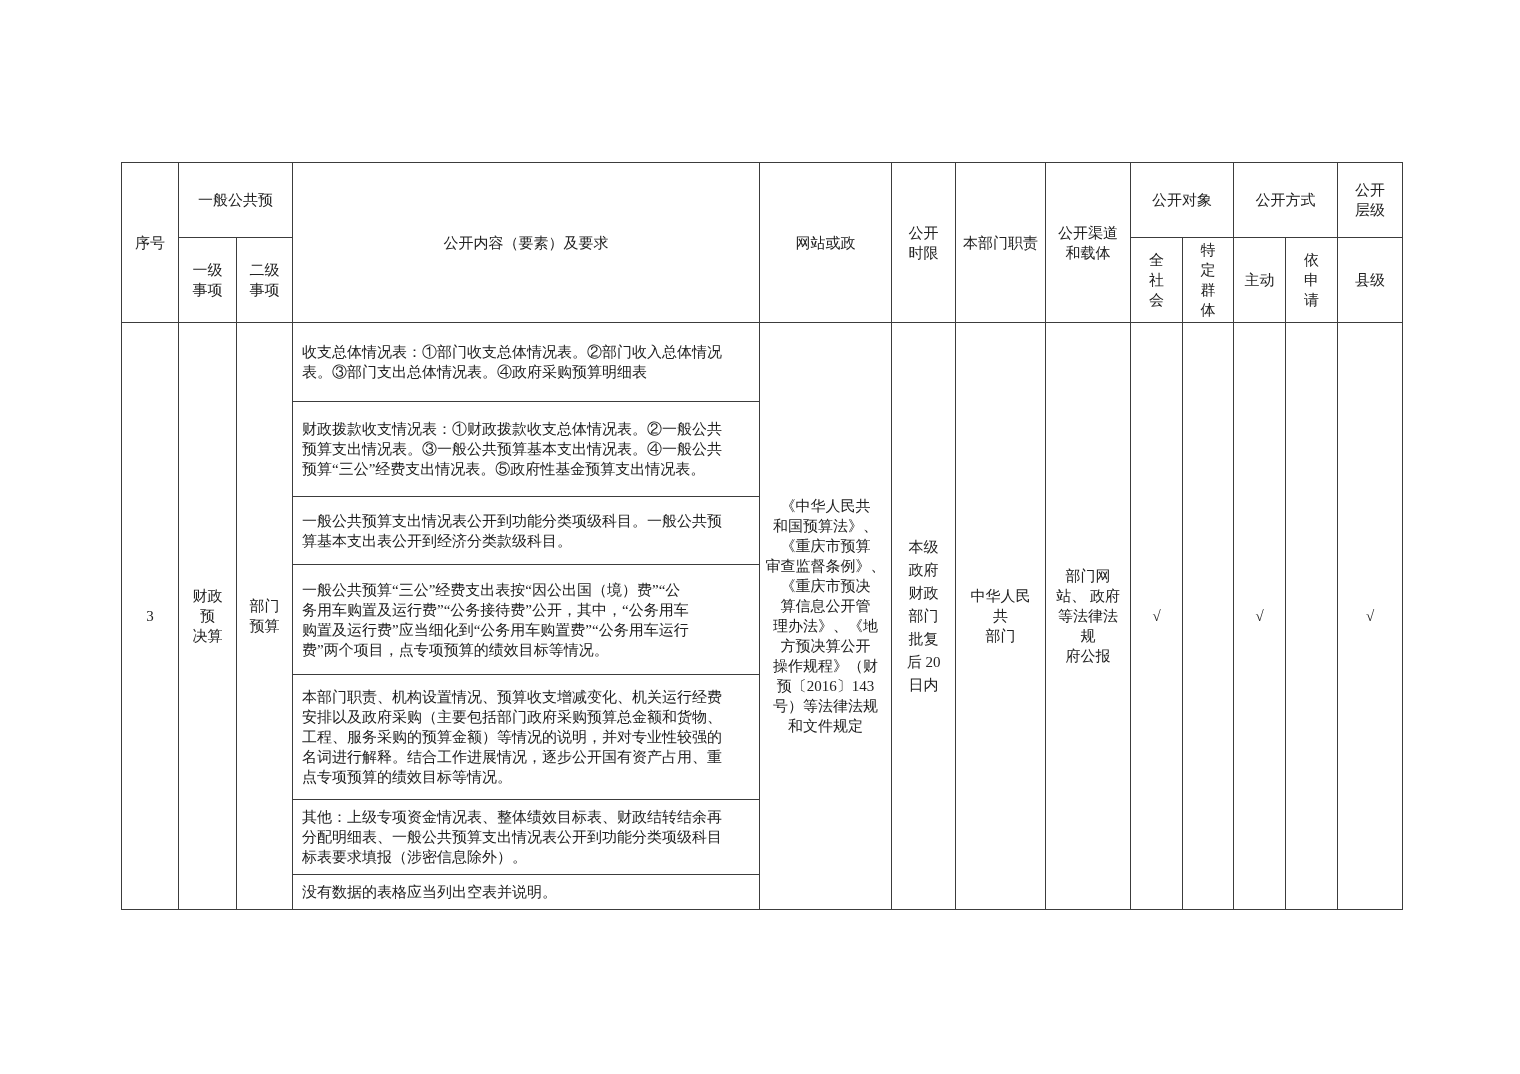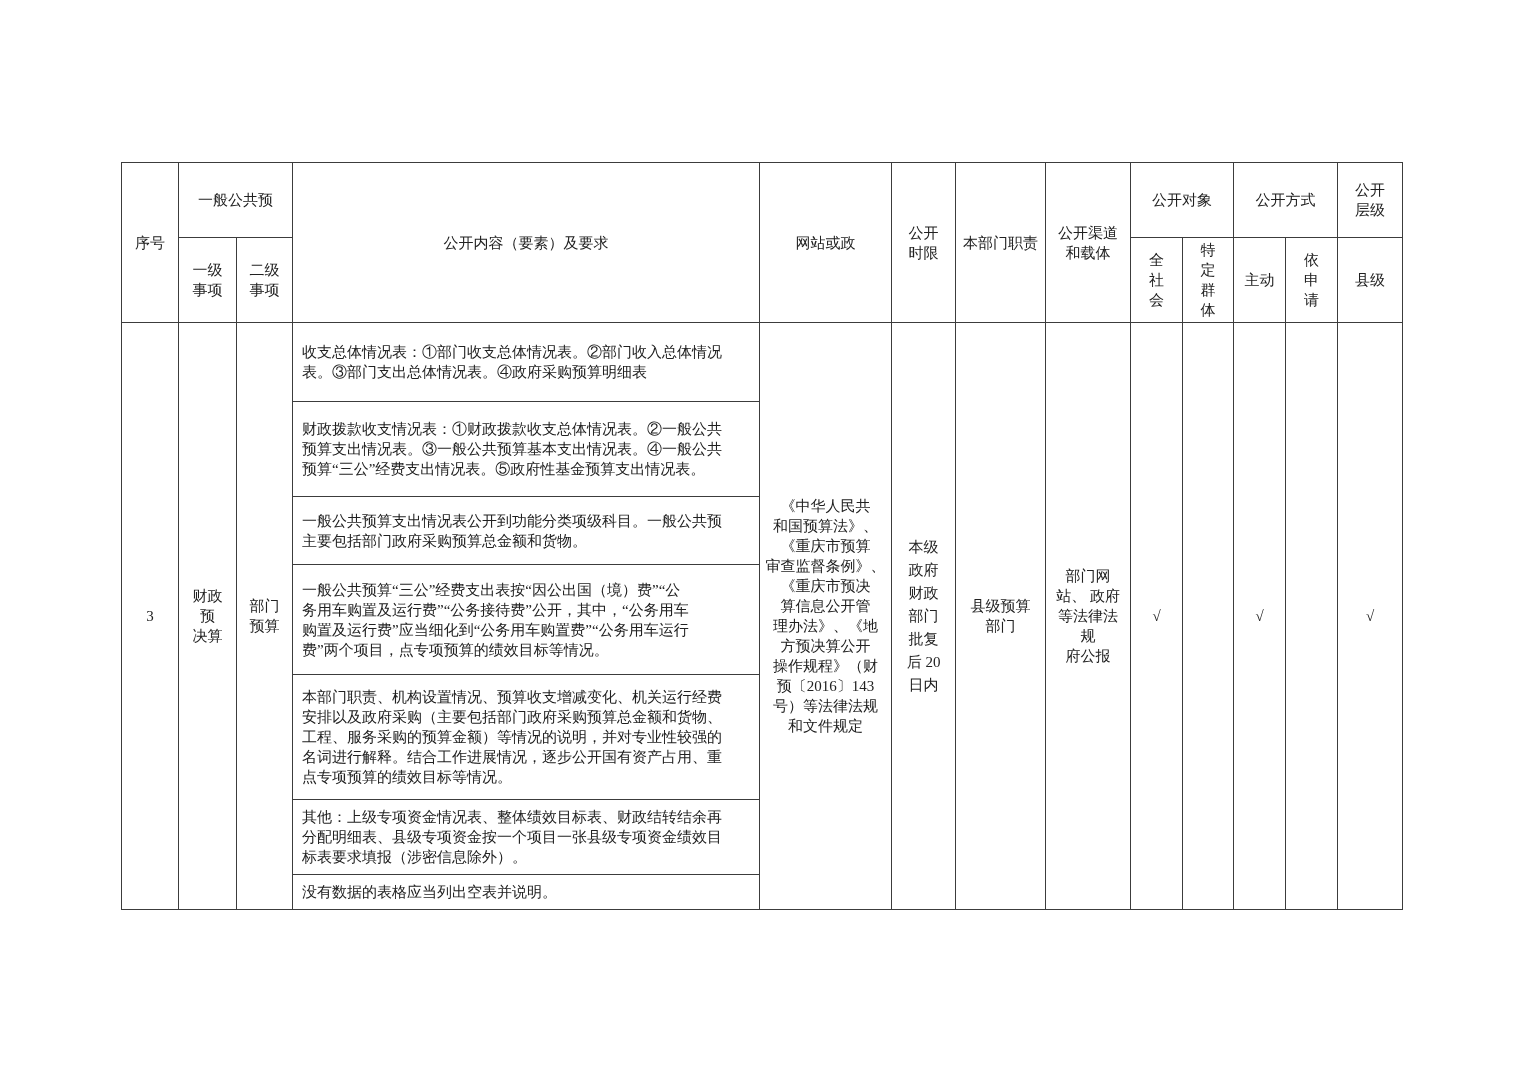--- a/index.html
+++ b/index.html
@@ -113,57 +113,57 @@
 预〔2016〕143
 号）等法律法规
 和文件规定</td>
       <td rowspan="7" class="time-cell">本级
 政府
 财政
 部门
 批复
 后 20
 日内</td>
-      <td rowspan="7" class="subject-cell">县级预算
+      <td rowspan="7" class="subject-cell">中华人民共
 部门</td>
       <td rowspan="7" class="channel-cell">部门网
 站、 政府
 等法律法规
 府公报</td>
       <td rowspan="7" class="check-cell">√</td>
       <td rowspan="7" class="check-cell"></td>
       <td rowspan="7" class="check-cell">√</td>
       <td rowspan="7" class="check-cell"></td>
       <td rowspan="7" class="check-cell">√</td>
     </tr>
     <tr style="height:95px">
       <td class="content-cell">财政拨款收支情况表：①财政拨款收支总体情况表。②一般公共
 预算支出情况表。③一般公共预算基本支出情况表。④一般公共
 预算“三公”经费支出情况表。⑤政府性基金预算支出情况表。</td>
     </tr>
     <tr style="height:68px">
       <td class="content-cell">一般公共预算支出情况表公开到功能分类项级科目。一般公共预
-主要包括部门政府采购预算总金额和货物。</td>
+算基本支出表公开到经济分类款级科目。</td>
     </tr>
     <tr style="height:110px">
       <td class="content-cell">一般公共预算“三公”经费支出表按“因公出国（境）费”“公
 务用车购置及运行费”“公务接待费”公开，其中，“公务用车
 购置及运行费”应当细化到“公务用车购置费”“公务用车运行
 费”两个项目，点专项预算的绩效目标等情况。</td>
     </tr>
     <tr style="height:125px">
       <td class="content-cell">本部门职责、机构设置情况、预算收支增减变化、机关运行经费
 安排以及政府采购（主要包括部门政府采购预算总金额和货物、
 工程、服务采购的预算金额）等情况的说明，并对专业性较强的
 名词进行解释。结合工作进展情况，逐步公开国有资产占用、重
 点专项预算的绩效目标等情况。</td>
     </tr>
     <tr style="height:75px">
       <td class="content-cell">其他：上级专项资金情况表、整体绩效目标表、财政结转结余再
-分配明细表、县级专项资金按一个项目一张县级专项资金绩效目
+分配明细表、一般公共预算支出情况表公开到功能分类项级科目
 标表要求填报（涉密信息除外）。</td>
     </tr>
     <tr style="height:35px">
       <td class="content-cell">没有数据的表格应当列出空表并说明。</td>
     </tr>
   </tbody>
     </table>
 </div>
 
 </body></html>

